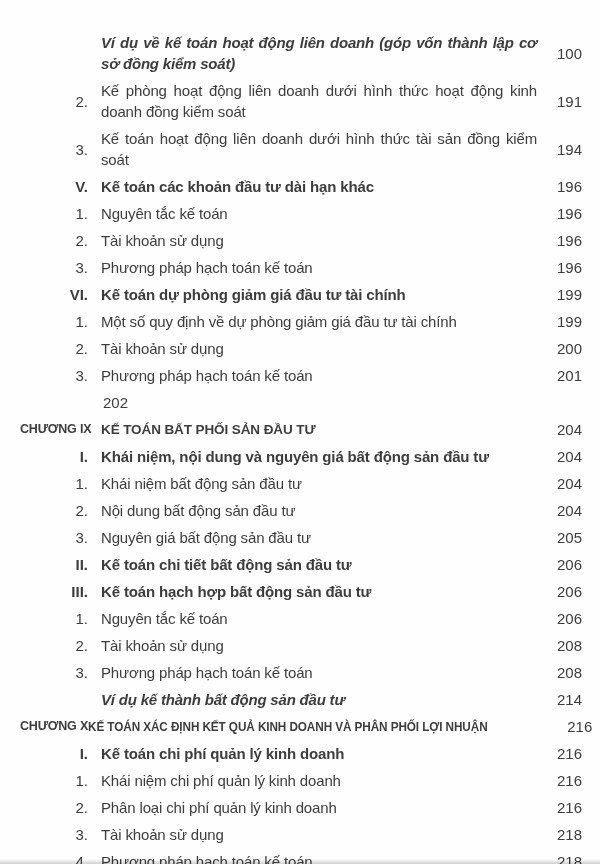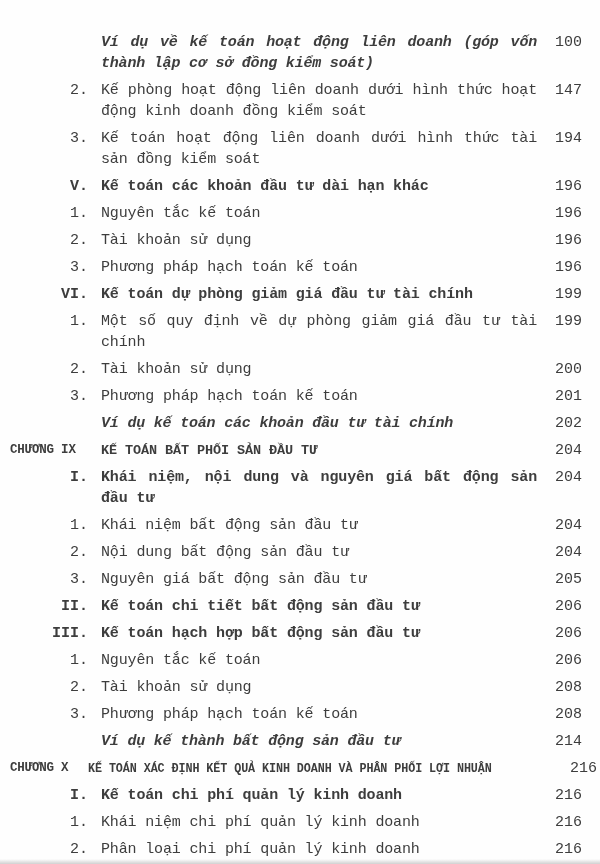--- a/index.html
+++ b/index.html
@@ -21,25 +21,24 @@
   .page::after {
     content: "";
     position: absolute;
     left: 0; right: 0; bottom: 0;
     height: 5px;
     background: linear-gradient(to bottom, rgba(0,0,0,0), rgba(0,0,0,0.18));
     pointer-events: none;
   }
   .toc-row {
     display: flex;
-    align-items: flex-start;
+    align-items: center;
     margin-bottom: 6px;
     font-size: 15px;
     line-height: 21px;
-    font-family: Liberation Mono, monospace;
   }
   .col-num {
     flex: none;
     width: 88px;
     text-align: right;
     white-space: pre;
   }
   .col-text {
     flex: 1;
     padding-left: 13px;
@@ -58,21 +57,21 @@
   
   .style-example .col-text {
     font-weight: bold;
     font-style: italic;
     letter-spacing: -0.2px;
   }
   
   .style-chapter .col-num,
   .style-chapter-x .col-num {
     text-align: left;
-    padding-left: 10px;
+    padding-left: 20px;
     font-weight: bold;
     font-size: 12.5px;
     letter-spacing: -0.2px;
   }
   .style-chapter .col-text,
   .style-chapter-x .col-text {
     font-weight: bold;
     font-size: 13.5px;
     letter-spacing: -0.1px;
     text-align: left;
@@ -93,21 +92,21 @@
 
       <div class="toc-row style-example">
         <span class="col-num"></span>
         <span class="col-text">Ví dụ về kế toán hoạt động liên doanh (góp vốn thành lập cơ sở đồng kiểm soát)</span>
         <span class="col-page">100</span>
       </div>
 
       <div class="toc-row style-item">
         <span class="col-num">2.</span>
         <span class="col-text">Kế phòng hoạt động liên doanh dưới hình thức hoạt động kinh doanh đồng kiểm soát</span>
-        <span class="col-page">147</span>
+        <span class="col-page">191</span>
       </div>
 
       <div class="toc-row style-item">
         <span class="col-num">3.</span>
         <span class="col-text">Kế toán hoạt động liên doanh dưới hình thức tài sản đồng kiểm soát</span>
         <span class="col-page">194</span>
       </div>
 
       <div class="toc-row style-section">
         <span class="col-num">V.</span>
@@ -152,21 +151,20 @@
       </div>
 
       <div class="toc-row style-item">
         <span class="col-num">3.</span>
         <span class="col-text">Phương pháp hạch toán kế toán</span>
         <span class="col-page">201</span>
       </div>
 
       <div class="toc-row style-example">
         <span class="col-num"></span>
-        <span class="col-text">Ví dụ kế toán các khoản đầu tư tài chính</span>
         <span class="col-page">202</span>
       </div>
 
       <div class="toc-row style-chapter">
         <span class="col-num">CHƯƠNG IX</span>
         <span class="col-text">KẾ TOÁN BẤT PHỐI SẢN ĐẦU TƯ</span>
         <span class="col-page">204</span>
       </div>
 
       <div class="toc-row style-section">

